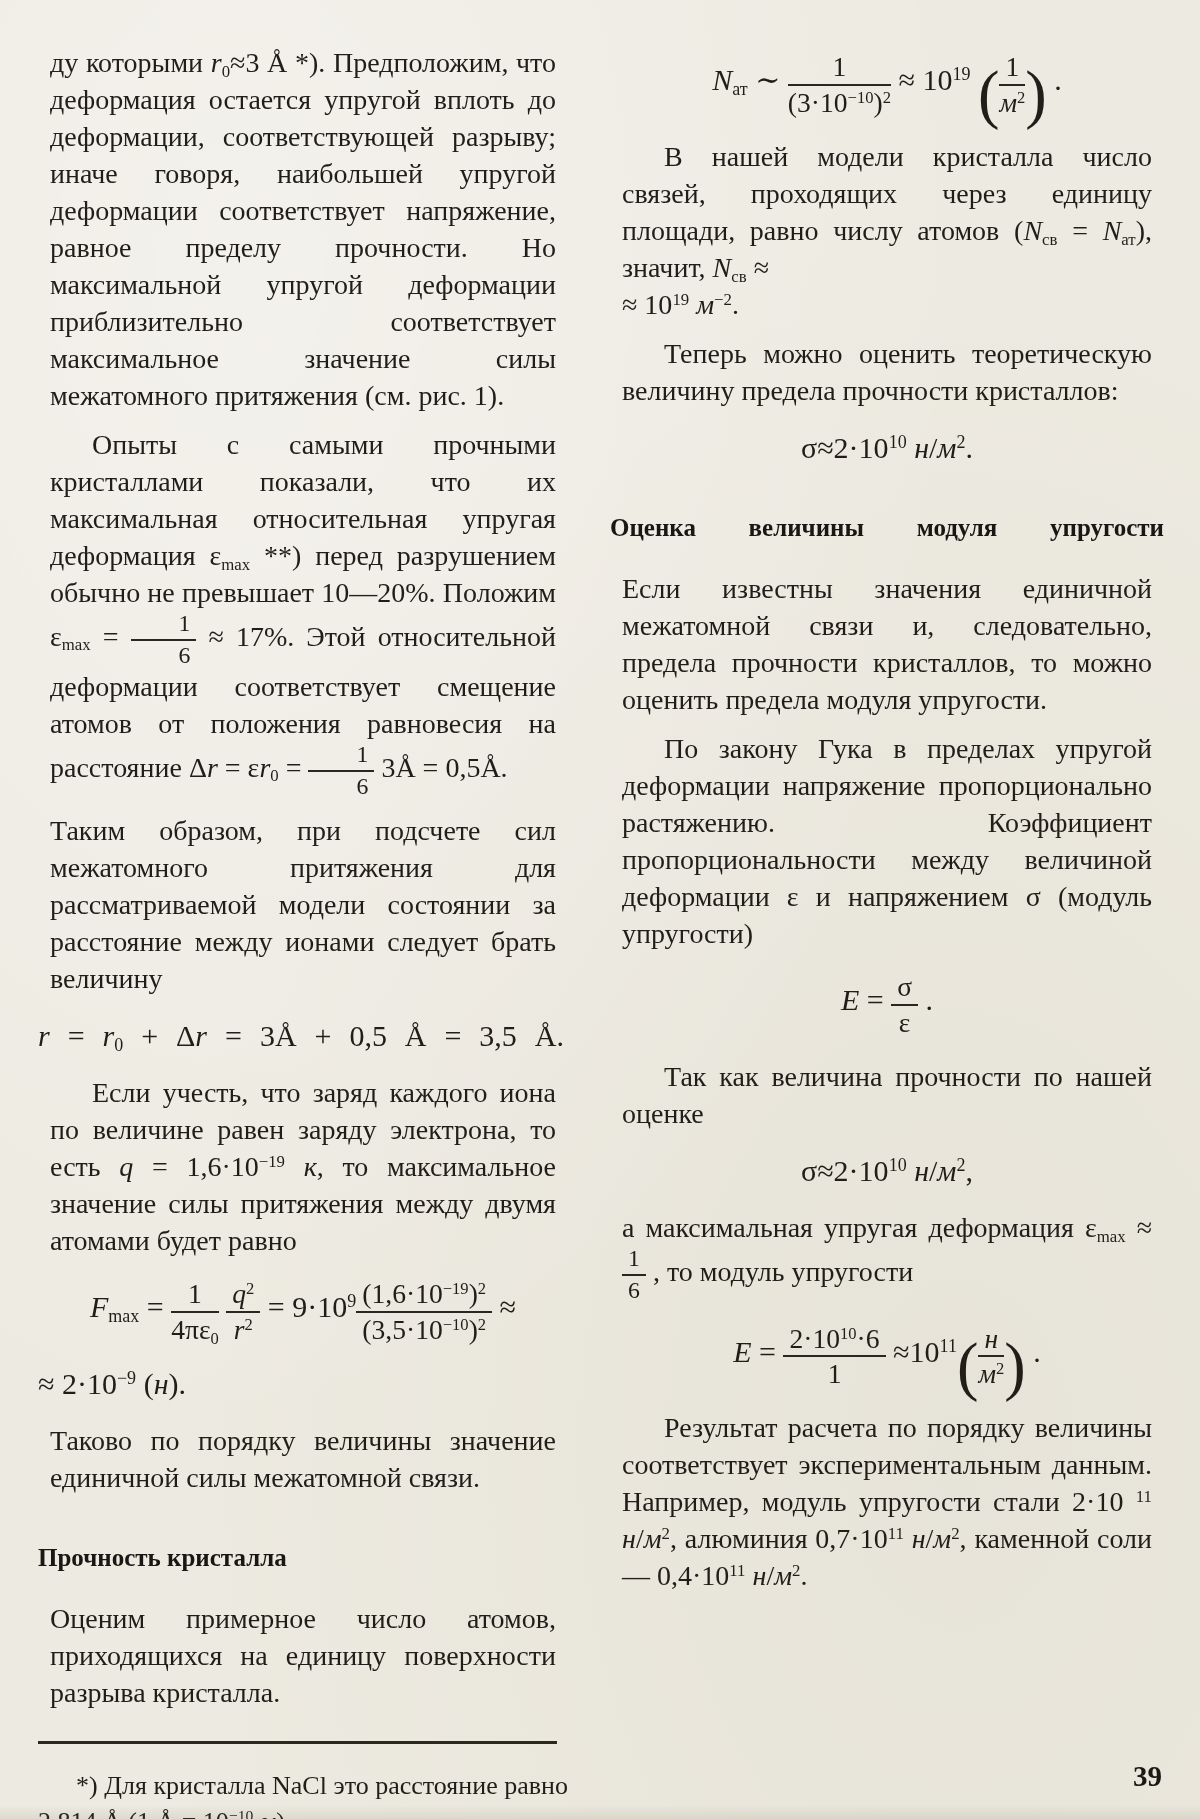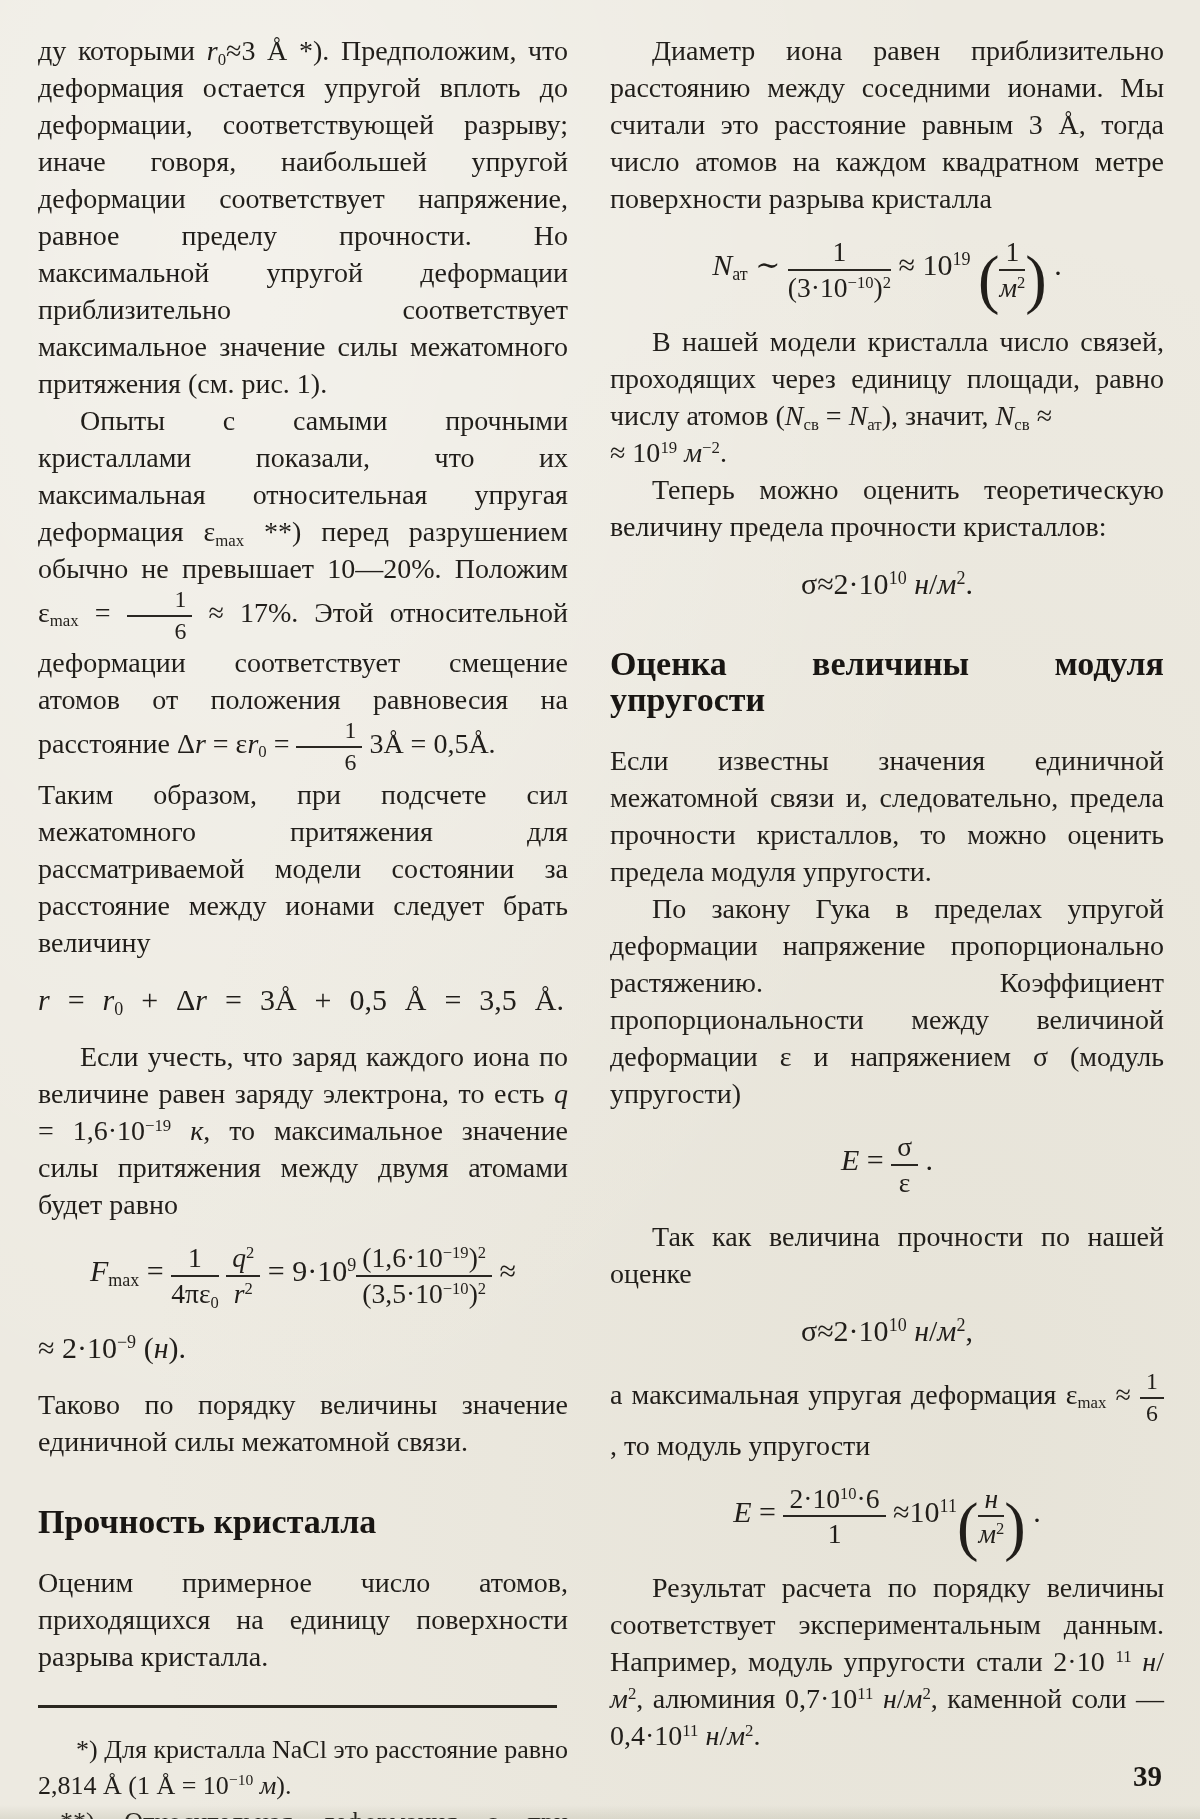--- a/index.html
+++ b/index.html
@@ -27,28 +27,28 @@
   .columns{
     display:flex;
     gap:42px;
     padding:32px 36px 0 38px;
     box-sizing:border-box;
   }
   .col{min-width:0;}
   .col.left{flex:0 0 530px;}
   .col.right{flex:1;}
   .para{
-    margin:0;
+    margin:12px;
     font-size:28px;
     line-height:37px;
     text-align:justify;
   }
   .para.ind{text-indent:42px;}
   .heading{
-    font-size:34px;
+    font-size:25px;
     line-height:36px;
     font-weight:bold;
     margin:44px 0 24px 0;
     color:#191613;
   }
   .heading.jst{text-align:justify;text-align-last:justify;}
   .formula{
     font-size:30px;
     line-height:1.25;
     margin:20px 0;
@@ -107,21 +107,20 @@
         <div class="formula center"><i>F</i><sub>max</sub> = <span class="frac"><span class="num">1</span><span class="den">4πε<sub>0</sub></span></span> <span class="frac"><span class="num"><i>q</i><sup>2</sup></span><span class="den"><i>r</i><sup>2</sup></span></span> = 9·10<sup>9</sup><span class="frac"><span class="num">(1,6·10<sup>−19</sup>)<sup>2</sup></span><span class="den">(3,5·10<sup>−10</sup>)<sup>2</sup></span></span> ≈</div>
         <div class="formula right">≈ 2·10<sup>−9</sup> (<i>н</i>).</div>
         <p class="para">Таково по порядку величины значение единичной силы межатомной связи.</p>
         <h3 class="heading">Прочность кристалла</h3>
         <p class="para">Оценим примерное число атомов, приходящихся на единицу поверхности разрыва кристалла.</p>
         <div class="fn-rule"></div>
         <p class="footnote ind-lg">*) Для кристалла NaCl это расстояние равно 2,814 Å  (1 Å = 10<sup>−10</sup> <i>м</i>).</p>
         <p class="footnote ind-sm">**) Относительная деформация ε при растяжении равна отношению абсолютной деформации тела к длине этого тела в нормальном состоянии.</p>
       </div>
     <div class="col right">
-        <p class="para ind">Диаметр иона равен приблизительно расстоянию между соседними ионами. Мы считали это расстояние равным 3 Å, тогда число атомов на каждом квадратном метре поверхности разрыва кристалла</p>
         <div class="formula center"><i>N</i><sub>ат</sub> ∼ <span class="frac"><span class="num">1</span><span class="den">(3·10<sup>−10</sup>)<sup>2</sup></span></span> ≈ 10<sup>19</sup> <span class="bigp">(</span><span class="frac"><span class="num">1</span><span class="den"><i>м</i><sup>2</sup></span></span><span class="bigp">)</span> .</div>
         <p class="para ind">В нашей модели кристалла число связей, проходящих через единицу площади, равно числу атомов (<i>N</i><sub>св</sub> = <i>N</i><sub>ат</sub>), значит, <i>N</i><sub>св</sub> ≈<br>≈ 10<sup>19</sup> <i>м</i><sup>−2</sup>.</p>
         <p class="para ind">Теперь можно оценить теоретическую величину предела прочности кристаллов:</p>
         <div class="formula center">σ≈2·10<sup>10</sup> <i>н</i>/<i>м</i><sup>2</sup>.</div>
         <h3 class="heading jst">Оценка величины модуля упругости</h3>
         <p class="para">Если известны значения единичной межатомной связи и, следовательно, предела прочности кристаллов, то можно оценить предела модуля упругости.</p>
         <p class="para ind">По закону Гука в пределах упругой деформации напряжение пропорционально растяжению. Коэффициент пропорциональности между величиной деформации ε и напряжением σ (модуль упругости)</p>
         <div class="formula center"><i>E</i> = <span class="frac"><span class="num">σ</span><span class="den">ε</span></span> .</div>
         <p class="para ind">Так как величина прочности по нашей оценке</p>
         <div class="formula center">σ≈2·10<sup>10</sup> <i>н</i>/<i>м</i><sup>2</sup>,</div>

